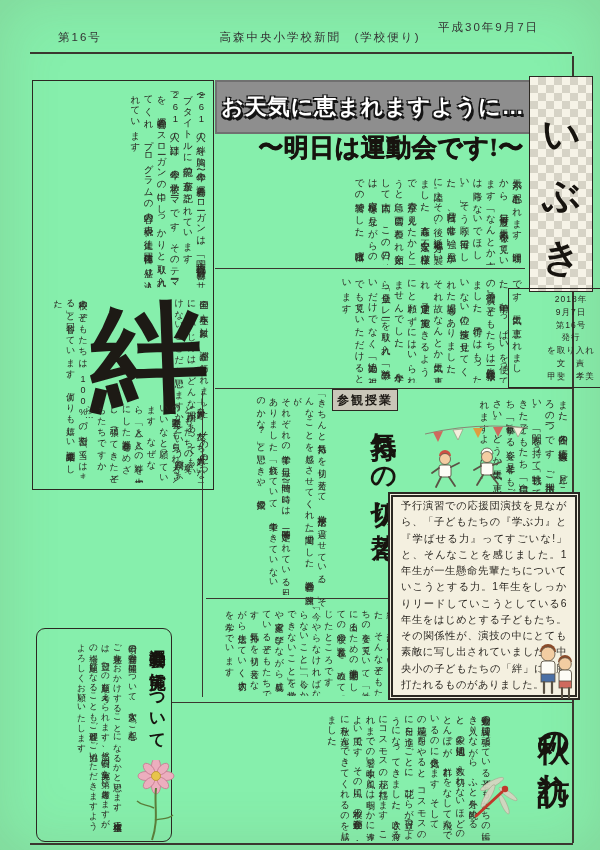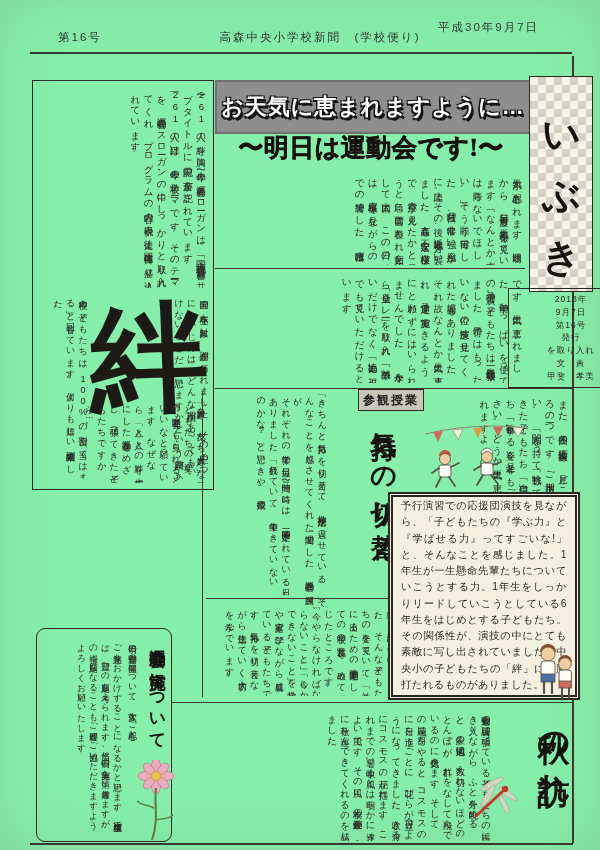--- a/index.html
+++ b/index.html
@@ -24,21 +24,21 @@
   #banner{
     background:#8e8e8e;border:2px solid #707070;
     display:flex;align-items:center;justify-content:center;
   }
   #banner .t{
     color:#fff;font-weight:900;font-size:22px;letter-spacing:1px;white-space:nowrap;
     text-shadow:-1.5px -1.5px 0 #151515,1.5px -1.5px 0 #151515,-1.5px 1.5px 0 #151515,1.5px 1.5px 0 #151515,2.5px 2.5px 0 #151515;
   }
   #subhead{
     font-size:25px;font-weight:900;letter-spacing:.5px;white-space:nowrap;
-    text-align:center;color:#17140f;font-family:"Liberation Serif","DejaVu Serif",serif;
+    text-align:center;color:#17140f;font-family:"Liberation Serif","DejaVu Serif",serif;padding-left:20px;
     -webkit-text-stroke:.6px #17140f;
   }
   
   #masthead{
     background-color:#f6f3e7;
     background-image:
       linear-gradient(45deg,#d6d3c6 25%,transparent 25%,transparent 75%,#d6d3c6 75%),
       linear-gradient(45deg,#d6d3c6 25%,transparent 25%,transparent 75%,#d6d3c6 75%);
     background-size:16px 16px;background-position:0 0,8px 8px;
     display:flex;align-items:center;justify-content:center;
@@ -134,21 +134,21 @@
   <div id="pubbox" class="abs" style="left:508px;top:288px;width:84px;height:94px;">
     <div>2018年</div>
     <div>9月7日</div>
     <div>第16号</div>
     <div>発行</div>
     <div>を取り入れ</div>
     <div>文　責</div>
     <div>甲斐　孝美</div>
   </div>
 
-  <div id="sankan-label" class="abs" style="left:332px;top:389px;width:64px;height:20px;margin-left:26px;">参観授業</div>
+  <div id="sankan-label" class="abs" style="left:332px;top:389px;width:64px;height:20px;">参観授業</div>
   <div class="bigv abs" style="left:330px;top:413px;width:66px;height:214px;font-size:26px;letter-spacing:2px;">気持ちの切り替え</div>
   <div class="vtext abs" style="left:294px;top:391px;width:34px;height:220px;font-size:9px;">「きちんと気持ちを切り替えて、学校生活が過ごせている。」そんなことを感じさせてくれた一週間でした。運動会の練習が、</div>
   <div class="vtext abs" style="left:208px;top:391px;width:84px;height:204px;font-size:9px;">それぞれの学年で毎日、一〜二時間。時には、三時間予定されている日もありました。「疲れていて、集中できていないのかな?」と思いきや、授業の</div>
   <div class="abs rule" style="left:206px;top:598px;width:192px;height:1px;"></div>
   <div class="abs rule" style="left:202px;top:391px;width:1px;height:306px;"></div>
   <div class="vtext abs" style="left:207px;top:604px;width:190px;height:92px;font-size:9px;">組とも頑張っていました。そんな子どもたちの姿を見ていて、「社会に出るための準備期間としての学校の意義」を、改めて感じたところです。「今、やらなければならないこと」、「今しかできないこと」を学校や家庭で学びながら成長している子どもたちです。気持ちを切り替えながら生活していく大切さを学んでいます。</div>
 
   <div id="fukaii" class="abs" style="left:388px;top:492px;width:182px;height:198px;">
     <div id="fukaii-body">予行演習での応援団演技を見ながら、「子どもたちの『学ぶ力』と『学ばせる力』ってすごいな!」と、そんなことを感じました。1年生が一生懸命先輩たちについていこうとする力。1年生をしっかりリードしていこうとしている6年生をはじめとする子どもたち。その関係性が、演技の中にとても素敵に写し出されていました。中央小の子どもたちの「絆」に、胸打たれるものがありました。</div>
     <svg class="abs" style="right:-4px;bottom:-8px;" width="46" height="62" viewBox="0 0 46 62">

